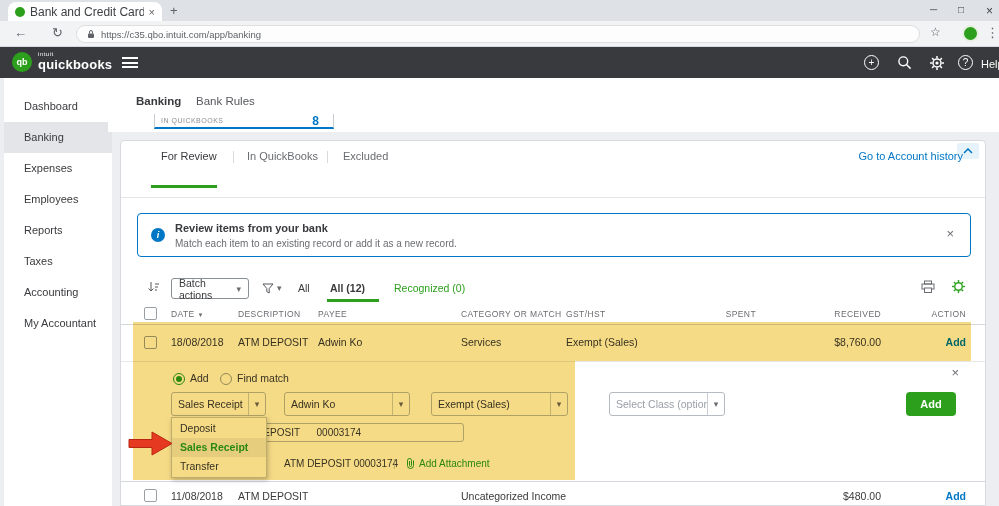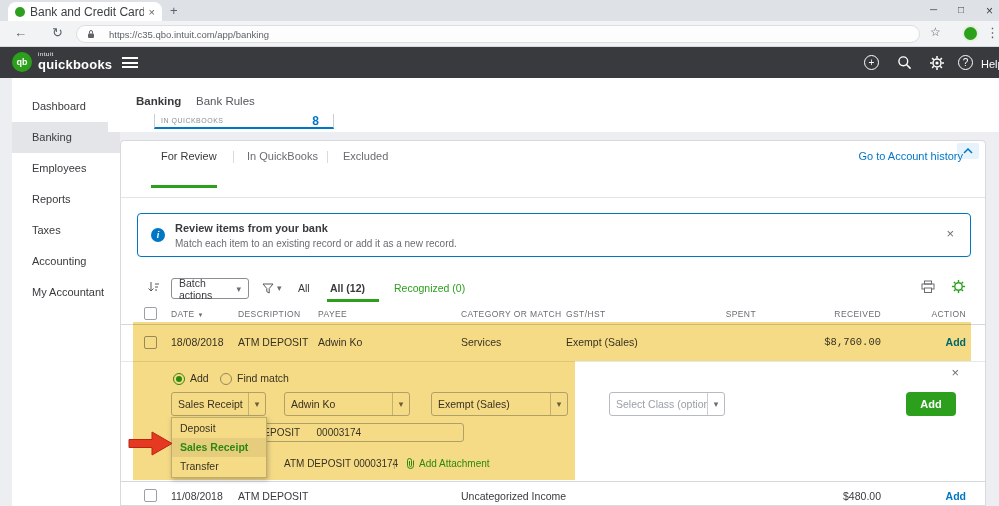--- a/index.html
+++ b/index.html
@@ -11,37 +11,37 @@
   .tabstrip { position:absolute; left:0; top:0; width:100%; height:21px; background:#dee1e6; }
   .btab { position:absolute; left:8px; top:2px; width:154px; height:19px; background:#fff; border-radius:8px 8px 0 0; display:flex; align-items:center; gap:5px; padding:0 7px; }
   .btab-fav { width:10px; height:10px; border-radius:50%; background:#2CA01C; flex:0 0 auto; }
   .btab-title { flex:1; font-size:12px; color:#3c4043; white-space:nowrap; overflow:hidden; }
   .btab-close { font-size:11px; color:#5f6368; cursor:default; }
   .newtab { position:absolute; left:170px; top:3px; font-size:13px; color:#5f6368; }
   .winctl { position:absolute; top:4px; font-size:10px; color:#3c4043; }
 
   .btoolbar { position:absolute; left:0; top:21px; width:100%; height:26px; background:#f1f3f4; border-bottom:1px solid #d7dade; }
   .navic { position:absolute; font-size:13px; color:#5f6368; }
-  .omnibox { position:absolute; left:76px; top:25px; width:844px; height:18px; background:#fdfdfd; border:1px solid #dcdee0; border-radius:9px; display:flex; align-items:center; gap:14px; padding:8px 10px; }
+  .omnibox { position:absolute; left:76px; top:25px; width:844px; height:18px; background:#fdfdfd; border:1px solid #dcdee0; border-radius:9px; display:flex; align-items:center; gap:6px; padding:8px 10px; }
   .url { font-size:9.5px; color:#5f6368; white-space:nowrap; }
   .avatar { position:absolute; left:962px; top:25px; width:17px; height:17px; border-radius:50%; background:#2CA01C; border:2px solid #e8f0e4; }
 
   
   .appbar { position:absolute; left:0; top:47px; width:100%; height:31px; background:#393a3d; }
   .qblogo { position:absolute; left:12px; top:5px; width:20px; height:20px; border-radius:50%; background:#2CA01C; color:#fff; font-size:9px; font-weight:bold; display:flex; align-items:center; justify-content:center; }
   .brand-top { position:absolute; left:38px; top:4px; font-size:6px; color:#fff; letter-spacing:.5px; }
   .brand { position:absolute; left:38px; top:10px; font-size:13px; font-weight:bold; color:#fff; letter-spacing:.2px; }
   .burger { position:absolute; left:122px; top:10px; width:16px; height:11px; }
   .burger span { display:block; height:2px; background:#fff; margin-bottom:2.5px; }
   .appic { position:absolute; top:7px; width:17px; height:17px; display:flex; align-items:center; justify-content:center; }
   .ring { width:15px; height:15px; border:1.4px solid #fff; border-radius:50%; color:#fff; font-size:10px; display:flex; align-items:center; justify-content:center; line-height:1; }
   .helplbl { position:absolute; top:11px; left:981px; font-size:11px; color:#fff; }
 
   
-  .sidebar { position:absolute; left:12px; top:78px; width:108px; height:428px; background:#fff; }
+  .sidebar { position:absolute; left:4px; top:78px; width:108px; height:428px; background:#fff; }
   .side-item { height:31px; line-height:31px; padding-left:20px; font-size:11px; color:#393a3d; white-space:nowrap; }
   .side-item.active { background:#e3e5e8; }
   .sidebar-pad { height:13px; }
 
   
   .page-top { position:absolute; left:108px; top:78px; width:891px; height:54px; background:#fff; }
   .ptab { position:absolute; top:17px; font-size:11.5px; }
   .card { position:absolute; background:#fff; border:1px solid #c9cdd4; border-top:none; }
   .card-lbl { position:absolute; left:6px; top:3px; font-size:7px; letter-spacing:.5px; color:#8d9096; }
   .card-num { position:absolute; top:0; font-size:12px; font-weight:bold; }
@@ -175,20 +175,21 @@
           <span>?</span>
         </span>
     </div>
     <span class="helplbl">Help</span>
   </div>
 
   <div class="sidebar">
     <div class="sidebar-pad"></div>
     <div class="side-item">Dashboard</div>
     <div class="side-item active">Banking</div>
+    <div class="side-item">Expenses</div>
     <div class="side-item">Employees</div>
     <div class="side-item">Reports</div>
     <div class="side-item">Taxes</div>
     <div class="side-item">Accounting</div>
     <div class="side-item">My Accountant</div>
   </div>
 
   <div class="page-top">
     <span class="ptab" style="left:28px; font-weight:bold; color:#393a3d;">Banking</span>
     <span class="ptab" style="left:88px; color:#56575c;">Bank Rules</span>
@@ -271,21 +272,21 @@
     <span class="th right" style="left:796px; width:49px;">ACTION</span>
     <div class="thead-border"></div>
 
     <div class="row1">
       <span class="cbx" style="left:23px; top:12px;"></span>
       <span class="td" style="left:50px; top:12px;">18/08/2018</span>
       <span class="td" style="left:117px; top:12px;">ATM DEPOSIT</span>
       <span class="td" style="left:197px; top:12px;">Adwin Ko</span>
       <span class="td" style="left:340px; top:12px;">Services</span>
       <span class="td" style="left:445px; top:12px;">Exempt (Sales)</span>
-      <span class="td right" style="left:690px; top:12px; width:70px;font-family:Liberation Mono, monospace;">$8,760.00</span>
+      <span class="td right" style="left:690px; top:12px; width:70px;">$8,760.00</span>
       <span class="td right blue" style="left:796px; top:12px; width:49px;">Add</span>
     </div>
 
     <div class="editor">
       <span class="x-close" style="position:absolute; right:26px; top:4px;">×</span>
 
       <span class="radio on" style="left:52px; top:11px;"></span>
       <span class="rlabel" style="left:69px;">Add</span>
       <span class="radio off" style="left:99px; top:11px;"></span>
       <span class="rlabel" style="left:116px;">Find match</span>

